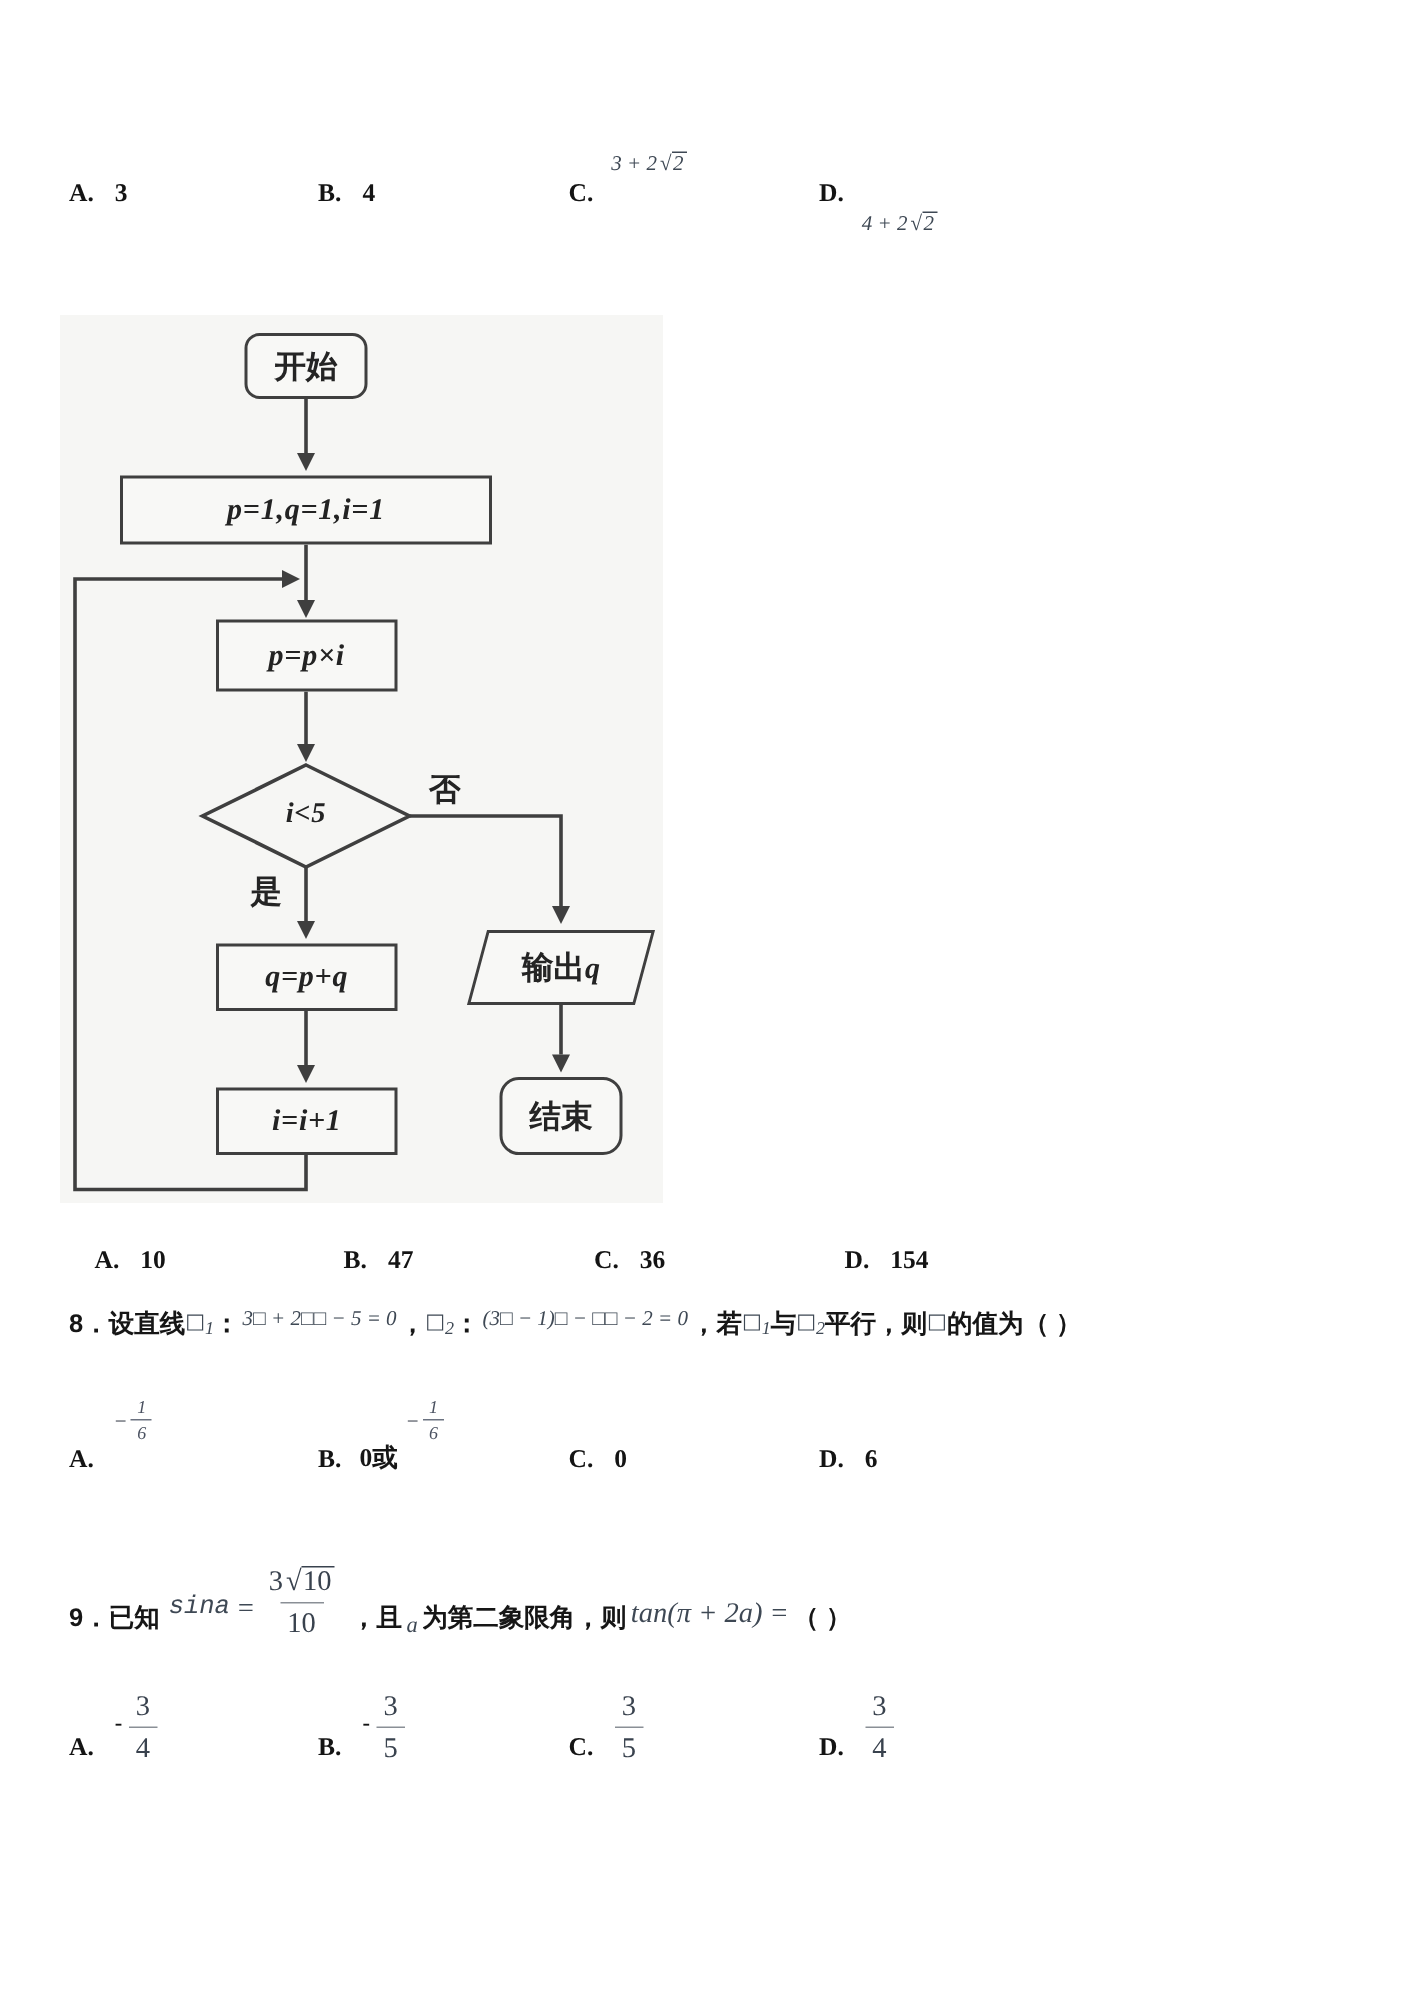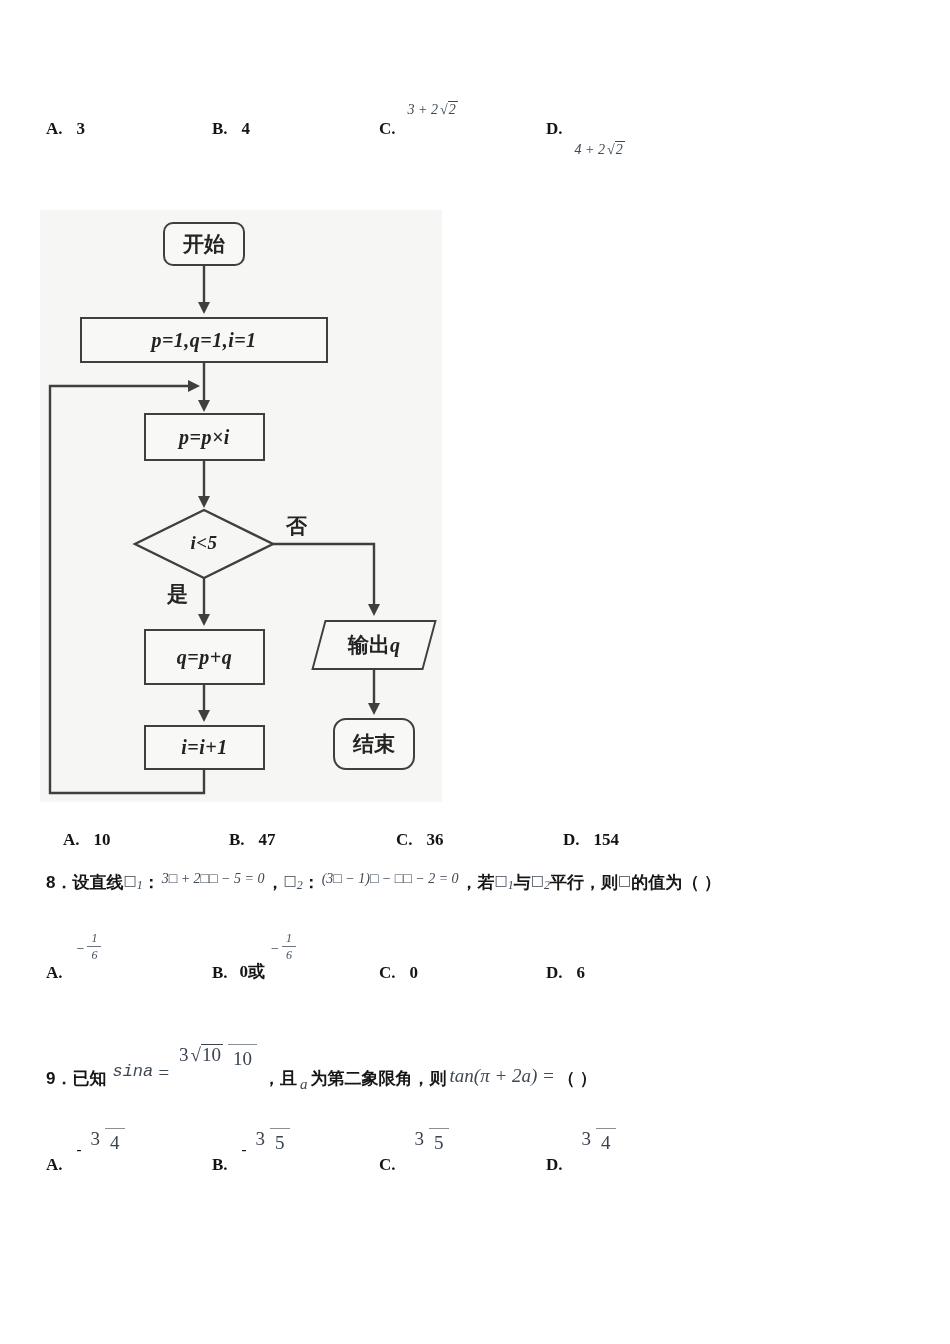--- a/index.html
+++ b/index.html
@@ -13,21 +13,21 @@
   .cjk{font-family:"Liberation Sans",sans-serif;font-weight:600;font-size:17px;color:#161616;display:inline-block;line-height:1.3;}
   .math{font-family:"Liberation Serif",serif;font-style:italic;font-size:14px;color:#3e4854;display:inline-block;}
   .radsign{display:inline-block;font-style:normal;margin:0 0 0 2px;}
   .radicand{display:inline-block;border-top:1.6px solid currentColor;padding:0 2px 0 1px;}
   
   .sfrac{display:inline-flex;flex-direction:column;align-items:center;line-height:1;vertical-align:top;}
   .sfrac .n{font-family:"Liberation Serif",serif;font-style:italic;font-size:12px;color:#4a5160;padding:0 4px 2px;}
   .sfrac .d{font-family:"Liberation Serif",serif;font-style:italic;font-size:12px;color:#4a5160;padding:2px 4px 0;border-top:1.4px solid #6b7280;}
   .sminus{font-family:"Liberation Serif",serif;font-size:14px;color:#3c424e;display:inline-block;}
   
-  .bfrac{display:inline-flex;flex-direction:row;align-items:center;line-height:1;vertical-align:top;}
+  .bfrac{display:inline-flex;flex-direction:column;align-items:center;line-height:1;vertical-align:top;}
   .bfrac .n{font-family:"Liberation Serif",serif;font-size:19px;color:#39424e;padding:0 5px 4px;}
   .bfrac .d{font-family:"Liberation Serif",serif;font-size:19px;color:#39424e;padding:4px 5px 0;border-top:1.6px solid #8a8f96;}
   .bsign{font-family:"Liberation Serif",serif;font-weight:bold;font-size:15px;color:#141414;display:inline-block;}
   
   .boxrun{display:inline-block;transform:translateY(-3px);}
   .tofu{font-family:"DejaVu Sans",sans-serif;font-size:14px;color:#3e4854;display:inline-block;}
   .bsub{font-family:"Liberation Serif",serif;font-style:italic;font-size:12px;color:#3e4854;display:inline-block;transform:translateY(4px);}
   
   .flow{position:absolute;left:40px;top:210px;width:402px;height:592px;background:#f6f6f4;}
   .fc-box{position:absolute;border:2.4px solid #3f3f3f;background:#f8f8f6;display:flex;align-items:center;justify-content:center;box-sizing:border-box;}
@@ -92,21 +92,21 @@
       <span class="fc-math">p=1,q=1,i=1</span>
     </div>
     <div class="fc-box" style="left:104px;top:203px;width:121px;height:48px;">
       <span class="fc-math">p=p×i</span>
     </div>
     <div class="abs" style="left:114px;top:322px;width:100px;text-align:center;">
       <span class="fc-math" style="font-size:19px;">i&lt;5</span>
     </div>
     <div class="fc-label" style="left:246px;top:302px;">否</div>
     <div class="fc-label" style="left:127px;top:370px;">是</div>
-    <div class="fc-box" style="left:104px;top:419px;width:121px;height:56px;">
+    <div class="fc-box" style="left:104px;top:419px;width:121px;height:45px;">
       <span class="fc-math">q=p+q</span>
     </div>
     <div class="fc-box" style="left:104px;top:515px;width:121px;height:45px;">
       <span class="fc-math">i=i+1</span>
     </div>
     <div class="fc-box skew" style="left:278px;top:410px;width:112px;height:50px;">
       <span class="unskew"><span class="fc-cjk">输出</span><span class="fc-math">q</span></span>
     </div>
     <div class="fc-box" style="left:293px;top:508px;width:82px;height:52px;border-radius:13px;">
       <span class="fc-cjk">结束</span>

